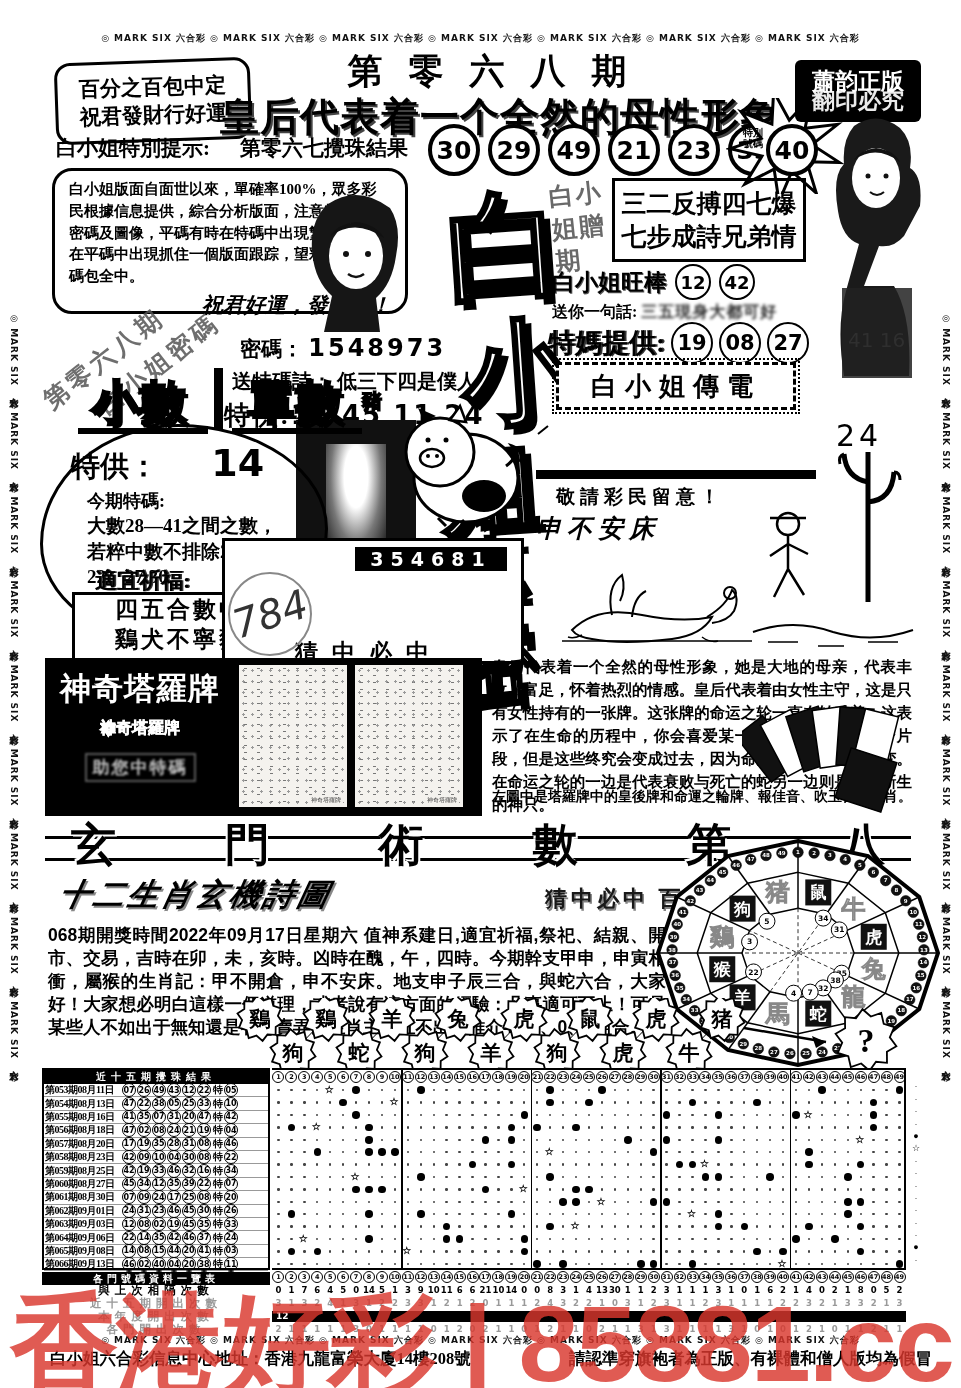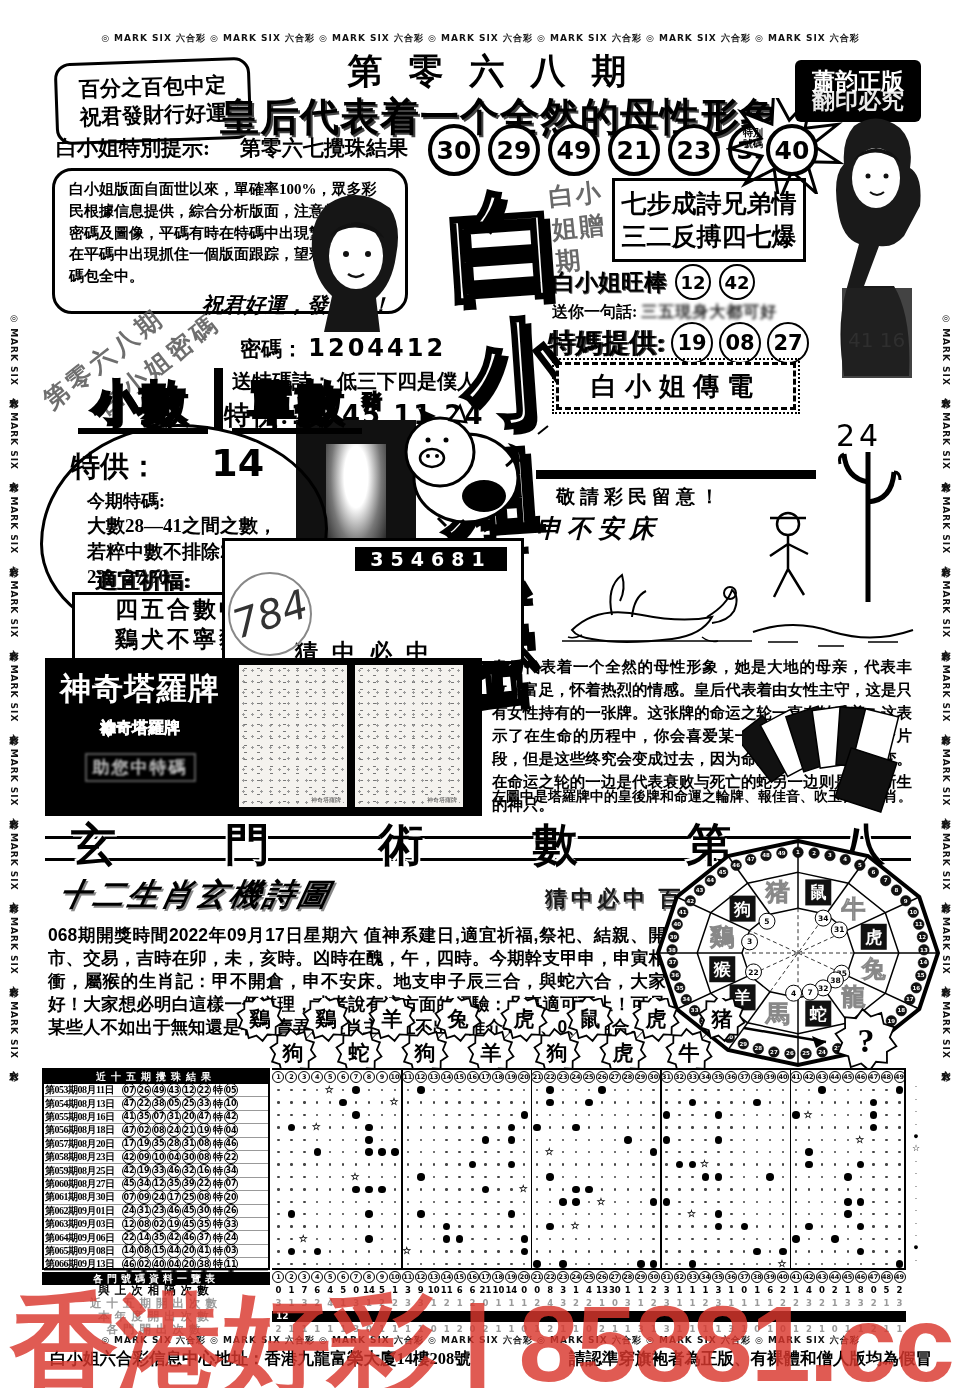--- a/index.html
+++ b/index.html
@@ -229,38 +229,38 @@
     <rect x="18" y="172" width="70" height="90" fill="#222" opacity=".85"></rect>
   </svg>
   <div class="portrait-nums" style="left:848px;top:328px;">41 16</div>
 
   <div class="abs intro-box">
     <span>白小姐版面自面世以來，單確率100%，眾多彩民根據信息提供，綜合分析版面，注意特碼詩、密碼及圖像，平碼有時在特碼中出現繁多，特碼在平碼中出現抓住一個版面跟踪，望彩民心靈取碼包全中。</span>
     <div class="intro-wish">祝君好運，發大財！</div>
   </div>
   <div class="abs pw-row">
     <span>密碼：</span>
-    <span class="num">1204412</span>
+    <span class="num">1548973</span>
   </div>
   <div class="abs poem-row">
     <span>送特碼詩：</span>
     <span>低三下四是僕人</span>
   </div>
   <div class="abs tg-row">
     <span>特供:</span><span class="num">17 45 11 24</span>
   </div>
   <div class="abs diag-stamp">
     <div>第零六八期</div>
     <div style="margin-left:40px;">白小姐密碼</div>
   </div>
 
   <div class="abs gift-stamp">白小姐贈期</div>
   <div class="abs slogan-box">
+    <div>三二反搏四七爆</div>
     <div>七步成詩兄弟情</div>
-    <div>三二反搏四七爆</div>
   </div>
   <div class="abs wb-row">
     <span class="wb-label">白小姐旺棒</span>
     <span class="circle-sm">12</span>
     <span class="circle-sm">42</span>
   </div>
   <div class="abs phrase-row">
     <span>送你一句話:</span>
     <span class="phrase-smudge">三五現身大都可好</span>
   </div>

